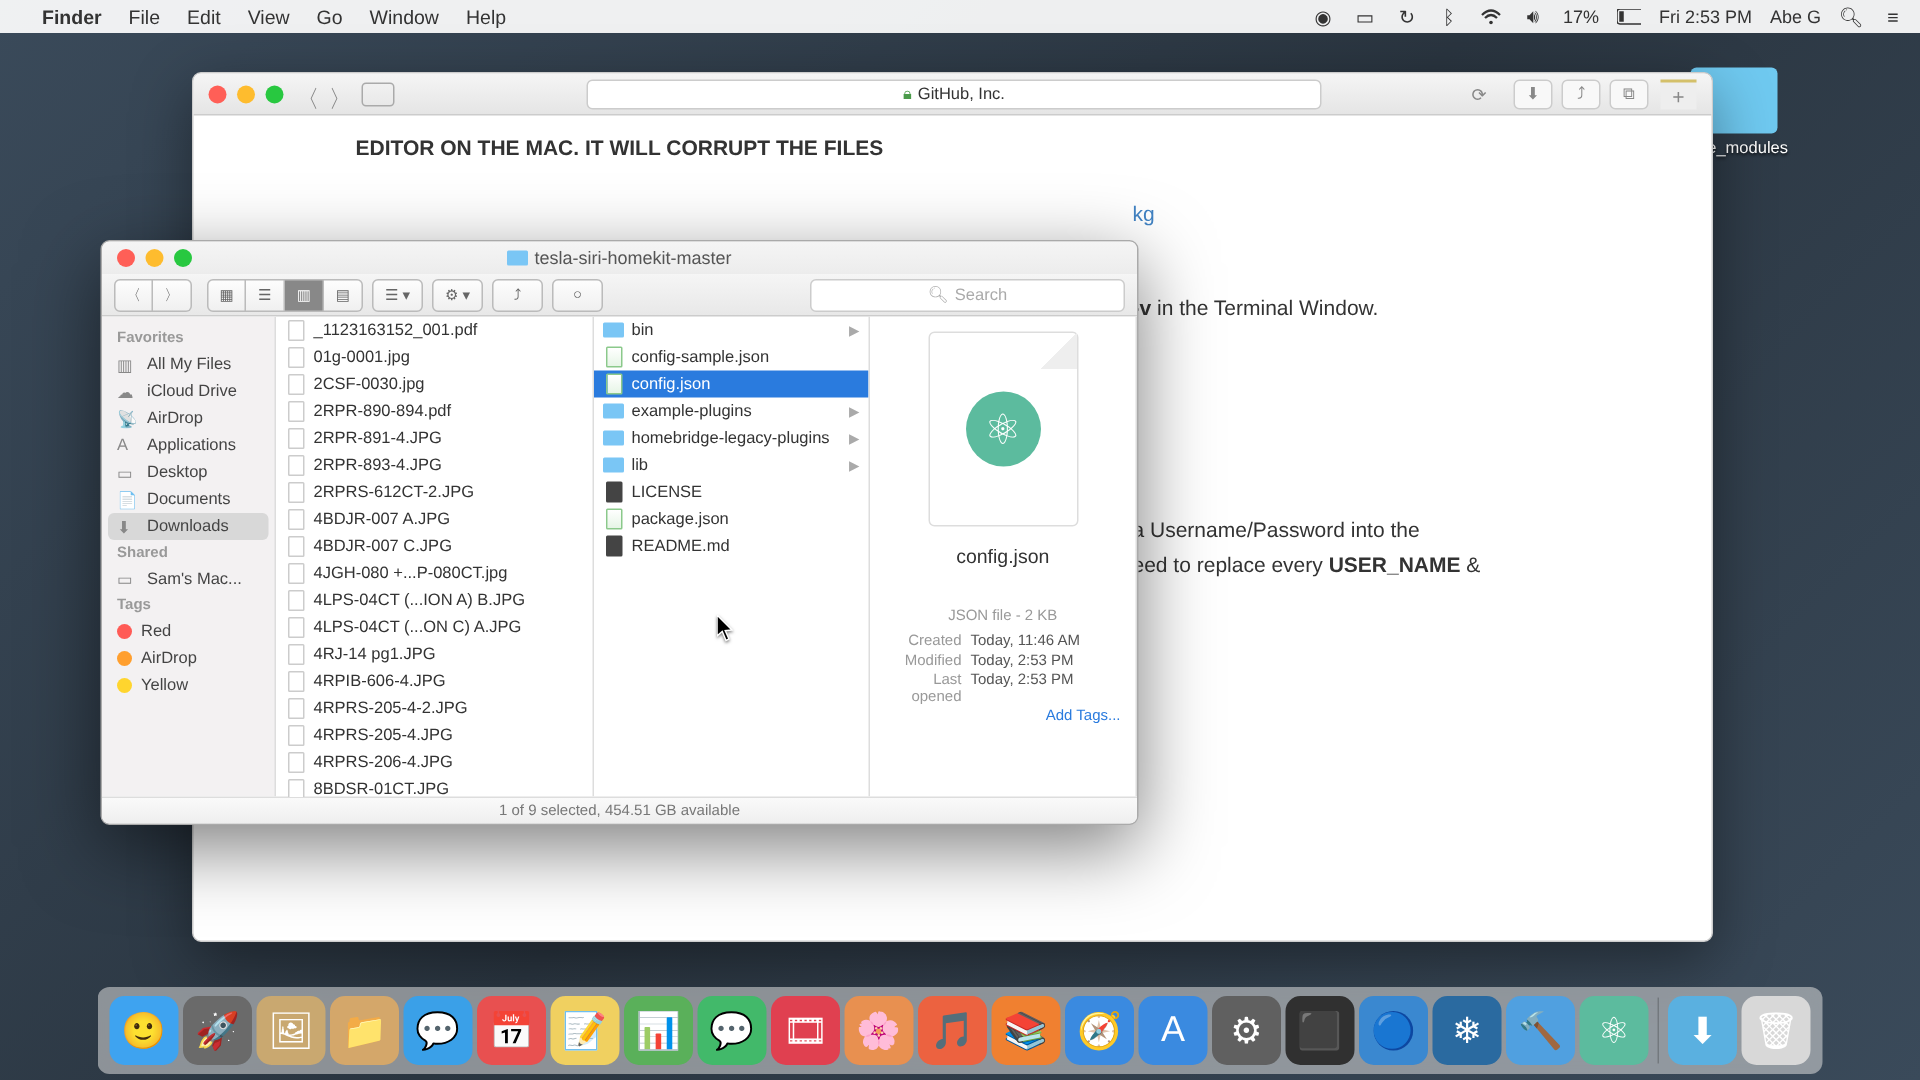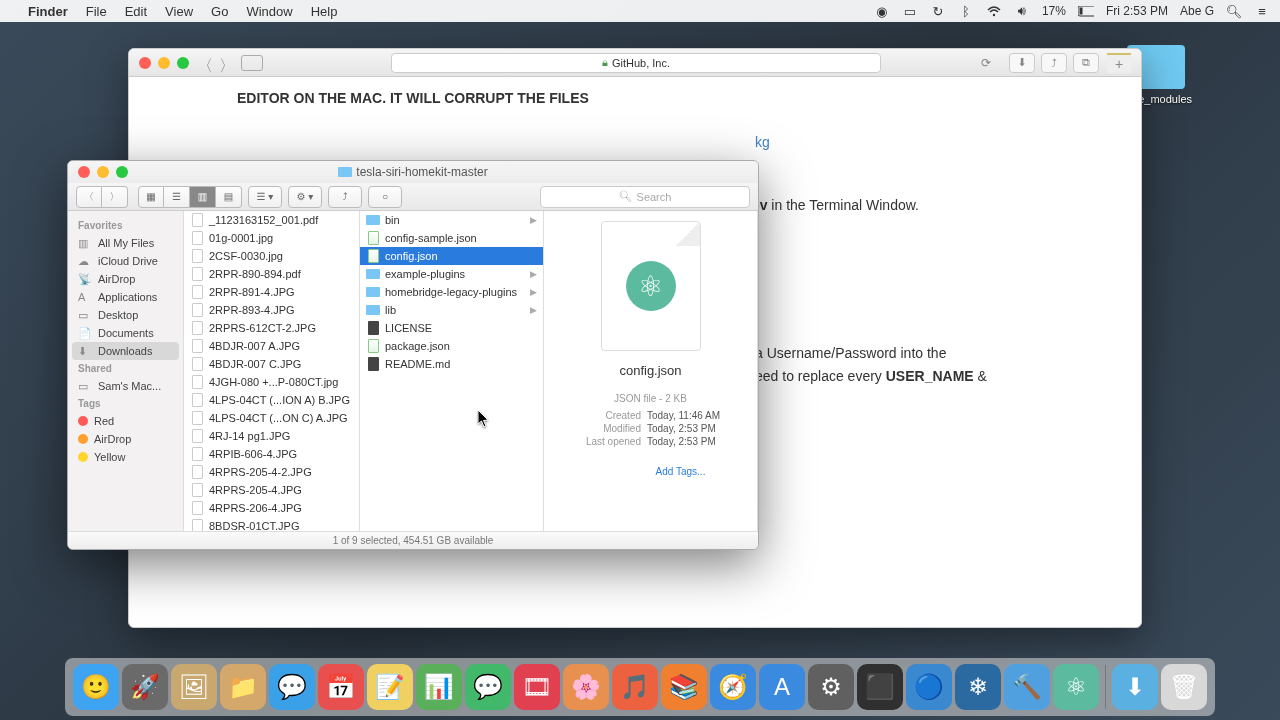--- a/index.html
+++ b/index.html
@@ -51,37 +51,37 @@
 .ft-single { width: 34px; border-radius: 4px; border:1px solid #bbb; height:22px; background:linear-gradient(#fdfdfd,#f0f0f0); display:flex;align-items:center;justify-content:center;gap:2px;font-size:10px;color:#666;}
 .finder-search { flex:1; max-width: 210px; margin-left: auto; height: 22px; border: 1px solid #ccc; border-radius: 4px; background: #fff; display:flex; align-items:center; justify-content:center; font-size:11px; color:#aaa; gap:4px;}
 .finder-body { flex:1; display: flex; overflow: hidden; }
 .sidebar { width: 116px; background: #f3f1f2; border-right: 1px solid #ddd; padding: 6px 0; font-size: 11px; overflow:hidden;}
 .sb-hdr { color: #999; font-weight:600; padding: 3px 10px; font-size:10px;}
 .sb-item { padding: 3px 10px; display: flex; align-items: center; gap: 6px; color: #444; cursor:default;}
 .sb-item.sel { background: #d8d8d8; border-radius:4px; margin:0 4px; padding:3px 6px;}
 .sb-icon { width: 14px; height: 12px; color: #888; display:inline-flex; align-items:center;}
 .tag-dot { width:10px; height:10px; border-radius:50%; }
 .col { border-right: 1px solid #ddd; overflow-y: auto; font-size: 11px; }
-.col1 { width: 176px; } .col2 { width: 184px; } .col3 { flex:1; background:#fff; padding:10px; text-align:center;}
+.col1 { width: 212px; } .col2 { width: 184px; } .col3 { flex:1; background:#fff; padding:10px; text-align:center;}
 .row { padding: 2px 6px; display: flex; align-items: center; gap: 5px; color: #333; white-space:nowrap; overflow:hidden; text-overflow:ellipsis; cursor:default;}
 .row.sel { background: #2a7bde; color: #fff; }
 .row .fi { width: 14px; height: 14px; flex-shrink:0; display:inline-flex; align-items:center; justify-content:center;}
 .row .arrow { margin-left: auto; color: #aaa; font-size:9px;}
 .fi-fold { background:#7ac6f5; width:14px; height:10px; border-radius:1px; }
 .fi-file { background:#fff; border:1px solid #ccc; width:11px; height:14px; border-radius:1px;}
 .fi-json { background: linear-gradient(#fff,#e6f5e6); border:1px solid #8bc98b;}
 .fi-md { background:#444; width:11px;height:14px;border-radius:1px;}
 .preview-icon { width: 100px; height: 130px; margin: 0 auto; background:#fff; border:1px solid #ddd; border-radius:4px; display:flex; align-items:center; justify-content:center; position:relative;}
 .preview-icon::before { content:''; position:absolute; top:0; right:0; width:24px; height:24px; background:linear-gradient(135deg,transparent 50%,#eee 50%); }
 .atom-ic { width:50px; height:50px; border-radius:50%; background:#5cbb9e; display:flex; align-items:center; justify-content:center; color:#fff; font-size:28px;}
 .pv-name { font-size: 13px; margin-top: 12px; color:#333;}
-.pv-meta { font-size: 10px; color: #888; margin-top: 15px; text-align:right; padding:0 8px;}
+.pv-meta { font-size: 10px; color: #888; margin-top: 27px; text-align:right; padding:0 8px;}
 .pv-meta div { display:flex; justify-content:flex-end; gap:6px; margin-bottom:2px;}
 .pv-meta .k { color:#999; } .pv-meta .v { color:#555; text-align:left; min-width:92px;}
-.pv-tags { color:#2a7bde; font-size:10px; text-align:center; padding-left:60px; margin-top:19px; cursor:pointer;}
+.pv-tags { color:#2a7bde; font-size:10px; text-align:right; padding-left:60px; margin-top:2px; cursor:pointer;}
 .finder-status { height: 18px; background: linear-gradient(#fafafa,#eee); border-top:1px solid #ddd; font-size:10px; color:#777; display:flex; align-items:center; justify-content:center;}
 
 
 .desk-folder { position:absolute; right:88px; top:45px; text-align:center; color:#fff; font-size:11px; text-shadow:0 1px 2px rgba(0,0,0,0.8);}
 .desk-folder .df-ic { width:58px; height:44px; background:#6fc9f0; border-radius:4px; margin:0 auto 4px;}
 
 
 .dock { position: absolute; bottom: 4px; left: 50%; transform: translateX(-50%); height: 58px; background: rgba(220,220,220,0.55); border-radius: 8px; padding: 4px 8px; display: flex; align-items: center; gap: 3px; backdrop-filter: blur(10px);}
 .dock-item { width: 46px; height: 46px; border-radius: 10px; display:flex; align-items:center; justify-content:center; font-size:24px; color:#fff;}
 .dock-sep { width:1px; height:44px; background:rgba(0,0,0,0.2); margin:0 3px;}

